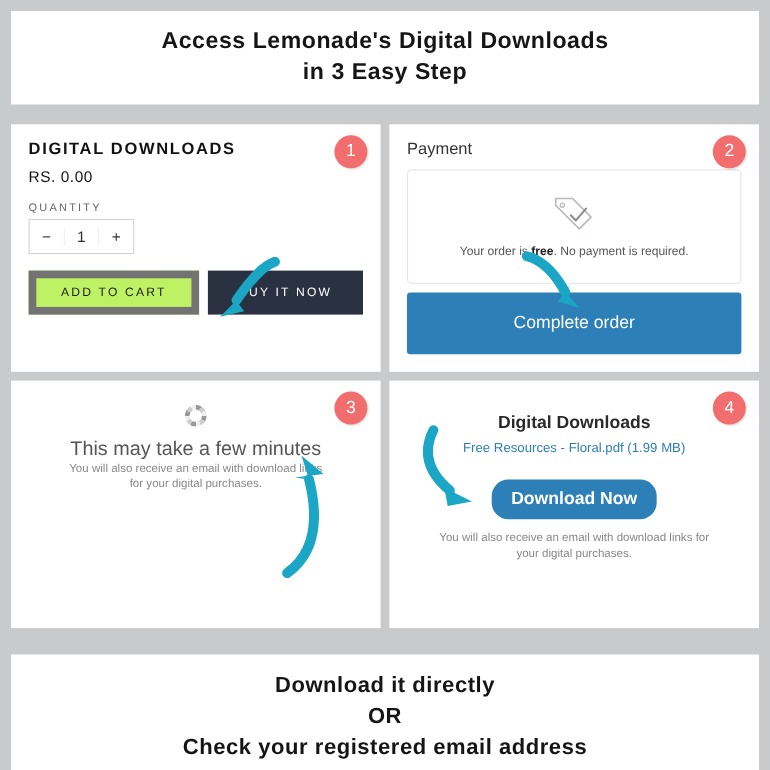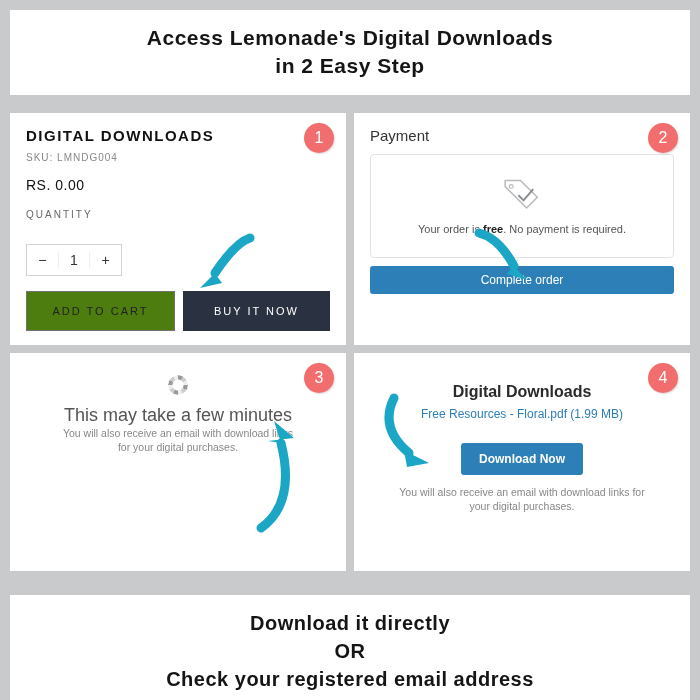--- a/index.html
+++ b/index.html
@@ -6,68 +6,67 @@
 body{background:#c9cacb;width:700px;height:700px;font-family:Arial,Helvetica,sans-serif;padding:10px}
 .header{background:#fff;text-align:center;padding:14px 20px;margin-bottom:18px}
 .header h1{font-family:"Century Gothic",Futura,sans-serif;font-weight:600;font-size:21px;letter-spacing:0.5px;color:#151515;line-height:1.35}
 .grid{display:grid;grid-template-columns:1fr 1fr;grid-template-rows:1fr 1fr;gap:8px;height:458px}
 .card{background:#fff;position:relative;padding:14px 16px}
 .badge{position:absolute;top:10px;right:12px;width:30px;height:30px;border-radius:50%;background:#f26d6d;color:#fff;display:flex;align-items:center;justify-content:center;font-size:16px;font-weight:500;box-shadow:1px 1px 2px rgba(0,0,0,0.15)}
 
 .c1-title{font-size:15px;font-weight:700;letter-spacing:1.5px;color:#111;margin-bottom:8px}
 .c1-sku{font-size:10px;letter-spacing:1px;color:#888;margin-bottom:14px}
 .c1-price{font-size:14px;color:#111;letter-spacing:0.5px;margin-bottom:16px}
-.c1-qlabel{font-size:10px;letter-spacing:2px;color:#666;margin-bottom:24px}
+.c1-qlabel{font-size:10px;letter-spacing:2px;color:#666;margin-bottom:4px}
 .qty{display:flex;align-items:center;border:1px solid #d3d3d3;width:96px;height:32px;margin-bottom:15px}
 .qty span{flex:1;text-align:center;font-size:14px;color:#333}
 .qval{border-left:1px solid #eee;border-right:1px solid #eee}
 .btnrow{display:flex;gap:8px}
 .btn{flex:1;height:40px;display:flex;align-items:center;justify-content:center;font-size:11px;letter-spacing:2px}
-.btn-outline{border:1px solid #737373;color:#222;background:#4d7c0f}
+.btn-outline{border:7px solid #737373;color:#222;background:#bef264}
 .btn-dark{background:#2a3140;color:#fff}
 
 .c2-title{font-size:15px;color:#333;margin-bottom:10px}
 .freebox{border:1px solid #e3e3e3;border-radius:4px;height:104px;display:flex;flex-direction:column;align-items:center;justify-content:center;gap:10px;margin-bottom:8px;padding:10px}
 .freebox svg{width:46px;height:36px}
 .freetxt{font-size:11px;color:#555}
 .freetxt b{color:#222}
-.complete{background:#2d7fb8;color:#fff;height:28px;display:flex;align-items:center;justify-content:center;font-size:12px;border-radius:3px}
+.complete{background:#2d7fb8;color:#fff;height:56px;display:flex;align-items:center;justify-content:center;font-size:16px;border-radius:3px}
 
 .c3{text-align:center;padding-top:22px}
 .spinner{width:20px;height:20px;margin:0 auto 10px;position:relative}
 .spinner::before{content:"";position:absolute;inset:0;border-radius:50%;background:conic-gradient(#999 0 30deg,#ccc 30deg 60deg,#eee 60deg 90deg,#999 90deg 120deg,#ccc 120deg 150deg,#eee 150deg 180deg,#999 180deg 210deg,#ccc 210deg 240deg,#eee 240deg 270deg,#999 270deg 300deg,#ccc 300deg 330deg,#eee 330deg 360deg);-webkit-mask:radial-gradient(circle,transparent 5px,#000 6px)}
 .c3 h3{font-size:17px;font-weight:700;color:#333;line-height:1.2;margin-bottom:10px}
 .c3 .sub{font-size:18px;color:#555;margin-bottom:0}
 .c3 .note{font-size:10.5px;color:#888;line-height:1.4;padding:0 30px}
 
 .c4{text-align:center;padding-top:30px}
 .c4 h3{font-size:16px;font-weight:700;color:#2a2a2a;margin-bottom:6px}
 .c4 .file{font-size:12px;color:#2d7fb8;margin-bottom:22px}
-.dl{background:#2d7fb8;color:#fff;display:inline-block;padding:9px 18px;font-size:12px;font-weight:600;border-radius:3px;margin-bottom:10px}
+.dl{background:#2d7fb8;color:#fff;display:inline-block;padding:9px 18px;font-size:16px;font-weight:600;border-radius:15px;margin-bottom:10px}
 .c4 .note{font-size:10.5px;color:#888;line-height:1.4;padding:0 20px}
 .footer{background:#fff;text-align:center;padding:14px 20px;margin-top:24px}
 .footer p{font-family:"Century Gothic",Futura,sans-serif;font-weight:600;font-size:20px;letter-spacing:0.5px;color:#151515;line-height:1.4}
 .arrow{position:absolute;pointer-events:none}
 </style>
 </head>
 <body>
 
 <div class="header">
   <h1>
     <span>Access Lemonade's Digital Downloads</span><br>
-    <span>in 2 Easy Step</span>
+    <span>in 3 Easy Step</span>
   </h1>
 </div>
 
 <div class="grid">
 
   <div class="card">
     <div class="badge">1</div>
     <div class="c1-title">DIGITAL DOWNLOADS</div>
-    <div class="c1-sku">SKU: LMNDG004</div>
     <div class="c1-price">RS. 0.00</div>
     <div class="c1-qlabel">QUANTITY</div>
     <div class="qty">
       <span>−</span>
       <span class="qval">1</span>
       <span>+</span>
     </div>
     <div class="btnrow">
       <div class="btn btn-outline">ADD TO CART</div>
       <div class="btn btn-dark">BUY IT NOW</div>

